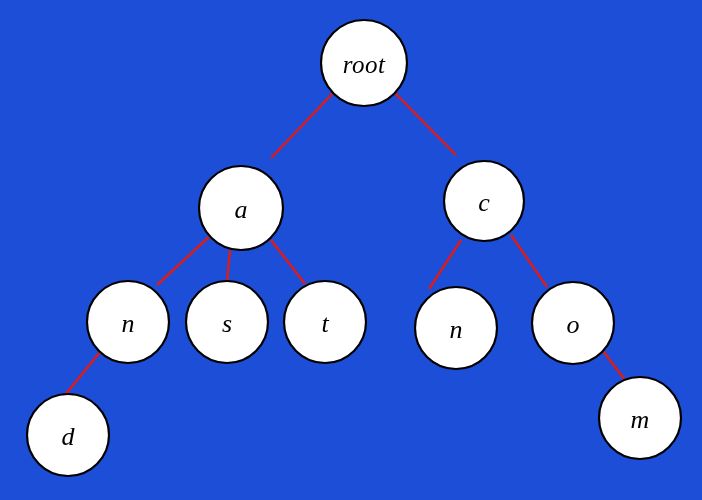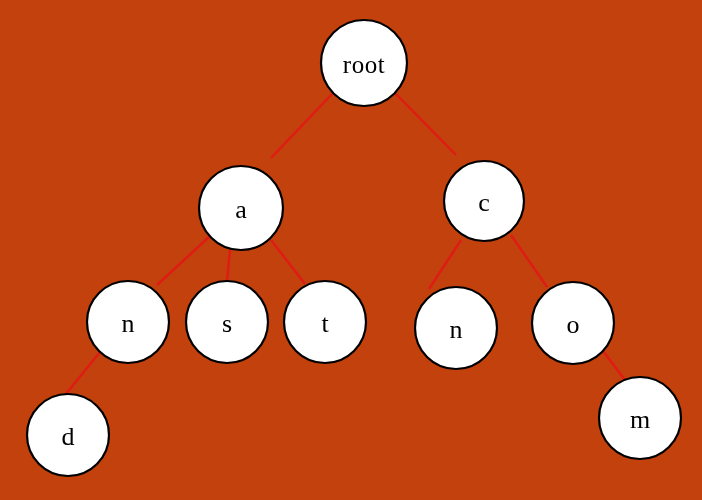--- a/index.html
+++ b/index.html
@@ -10,21 +10,22 @@
   body {
     width: 702px;
     height: 500px;
     overflow: hidden;
     font-family: "Liberation Serif", "DejaVu Serif", serif;
   }
   #tree-canvas {
     position: relative;
     width: 702px;
     height: 500px;
-    background: #c2410c;
+    background: #1d4ed8;
+    font-style: italic;
   }
   #tree-svg {
     position: absolute;
     left: 0;
     top: 0;
     width: 702px;
     height: 500px;
     display: block;
   }
   .node-circle {

